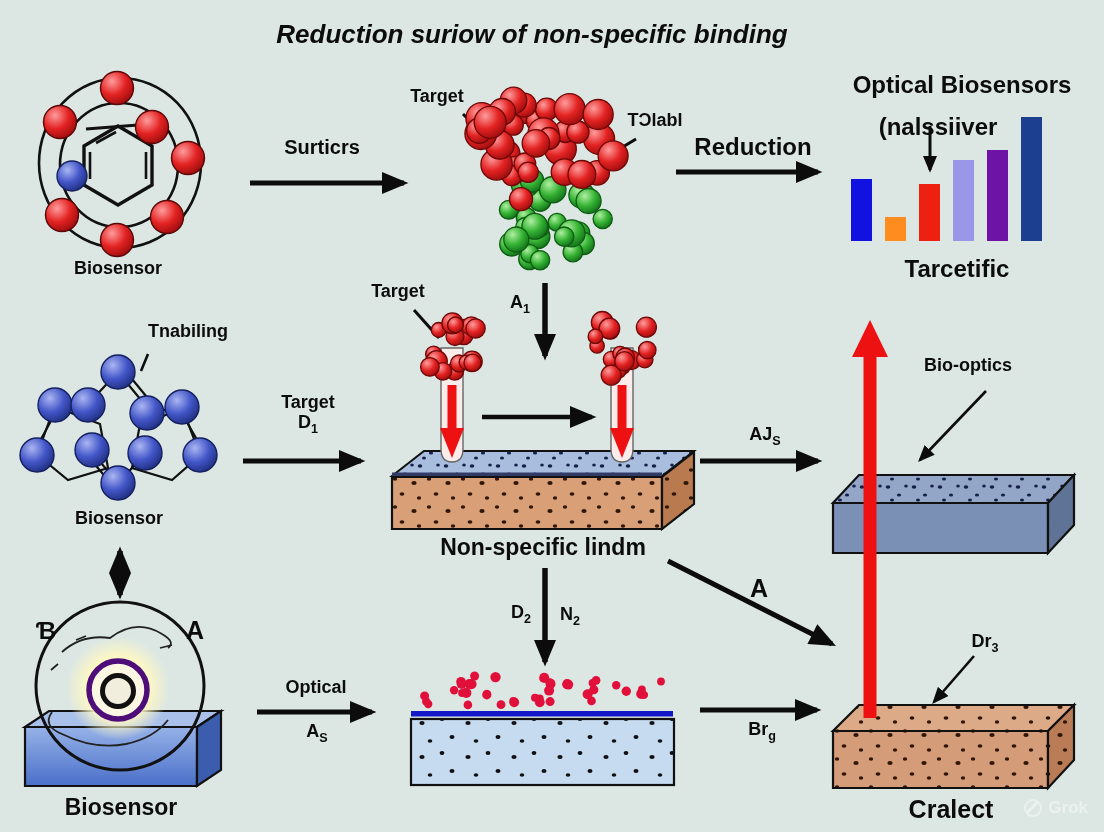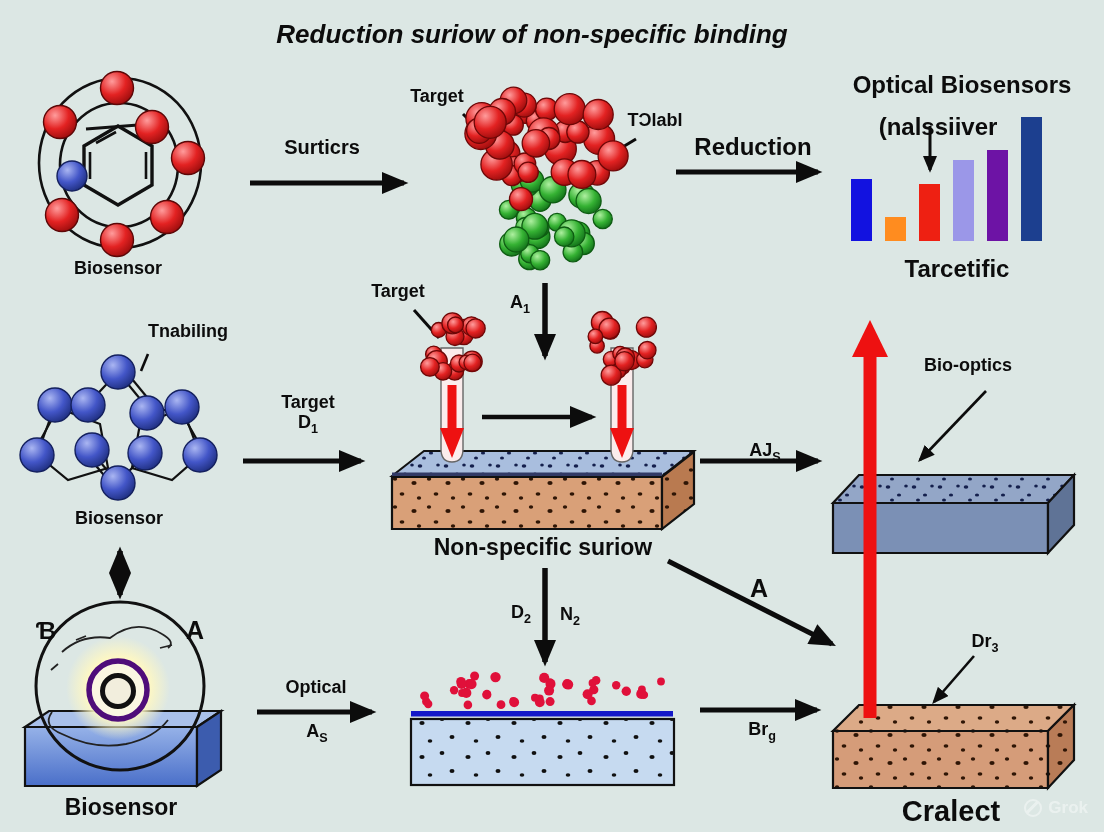--- a/index.html
+++ b/index.html
@@ -373,36 +373,36 @@
   <div class="label" style="left:520px;top:292px"><span>A</span><sub>1</sub></div>
   <div class="label" style="left:188px;top:321px">Tnabiling</div>
   <div class="label" style="left:119px;top:508px">Biosensor</div>
 
   <div class="label" style="left:308px;top:392px;text-align:center">
     <div>Target</div>
     <div><span>D</span><sub>1</sub></div>
   </div>
 
   <div class="label" style="left:398px;top:281px">Target</div>
-  <div class="label" style="left:543px;top:535px;font-size:23px">Non-specific suriow</div>
-  <div class="label" style="left:765px;top:440px"><span>AJ</span><sub>S</sub></div>
+  <div class="label" style="left:543px;top:535px;font-size:23px">Non-specific lindm</div>
+  <div class="label" style="left:765px;top:424px"><span>AJ</span><sub>S</sub></div>
   <div class="label" style="left:968px;top:355px">Bio-optics</div>
 
   <div class="label" style="left:521px;top:602px"><span>D</span><sub>2</sub></div>
   <div class="label" style="left:570px;top:604px"><span>N</span><sub>2</sub></div>
   <div class="label" style="left:759px;top:574px;font-size:25px">A</div>
 
   <div class="label" style="left:46px;top:618px;font-size:24px">Ɓ</div>
   <div class="label" style="left:195px;top:616px;font-size:25px">A</div>
   <div class="label" style="left:121px;top:795px;font-size:23px">Biosensor</div>
 
   <div class="label" style="left:316px;top:677px">Optical</div>
   <div class="label" style="left:317px;top:721px"><span>A</span><sub>S</sub></div>
 
   <div class="label" style="left:762px;top:719px"><span>Br</span><sub>g</sub></div>
   <div class="label" style="left:985px;top:631px"><span>Dr</span><sub>3</sub></div>
-  <div class="label" style="left:951px;top:795px;font-size:29px">Cralect</div>
+  <div class="label" style="left:951px;top:795px;font-size:25px">Cralect</div>
 
   <div class="watermark">
     <span class="wm-circle"></span>
     <span>Grok</span>
   </div>
 </div>
 
 </body></html>

